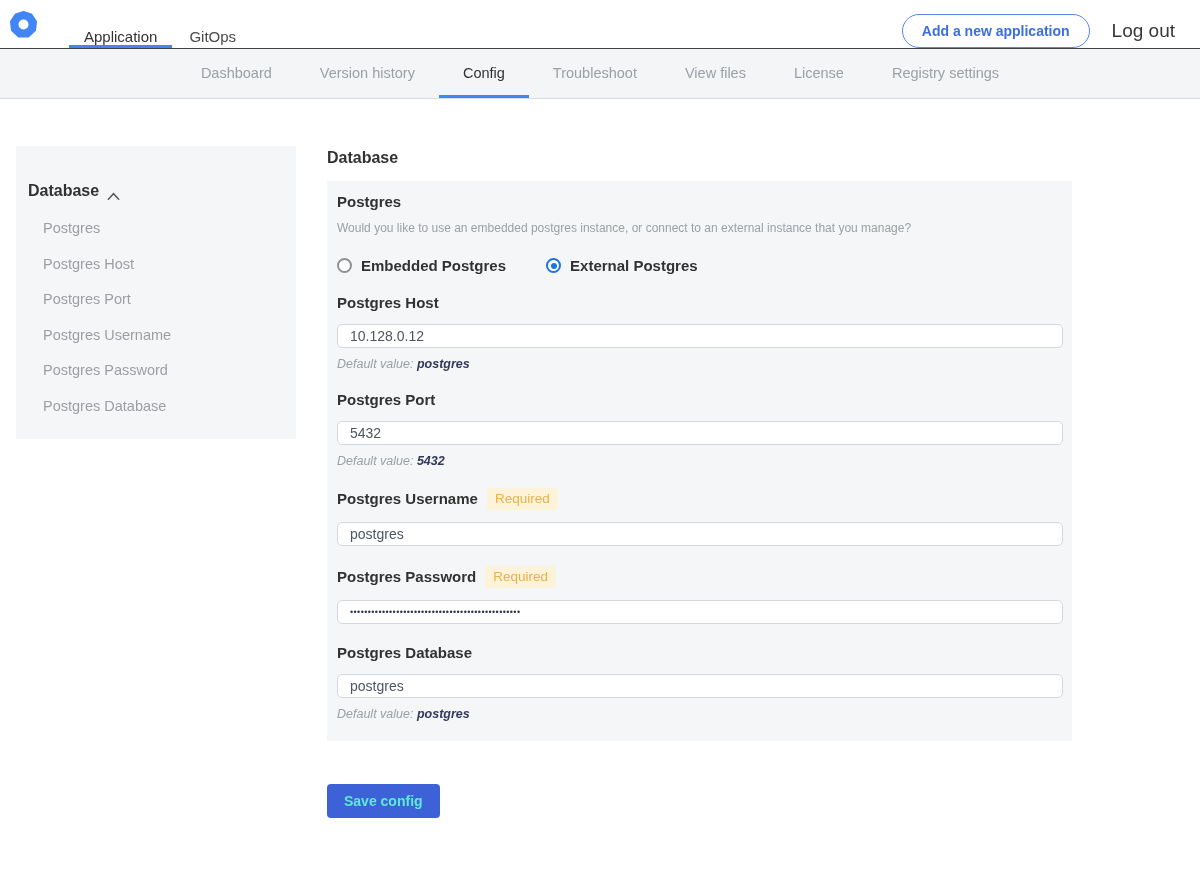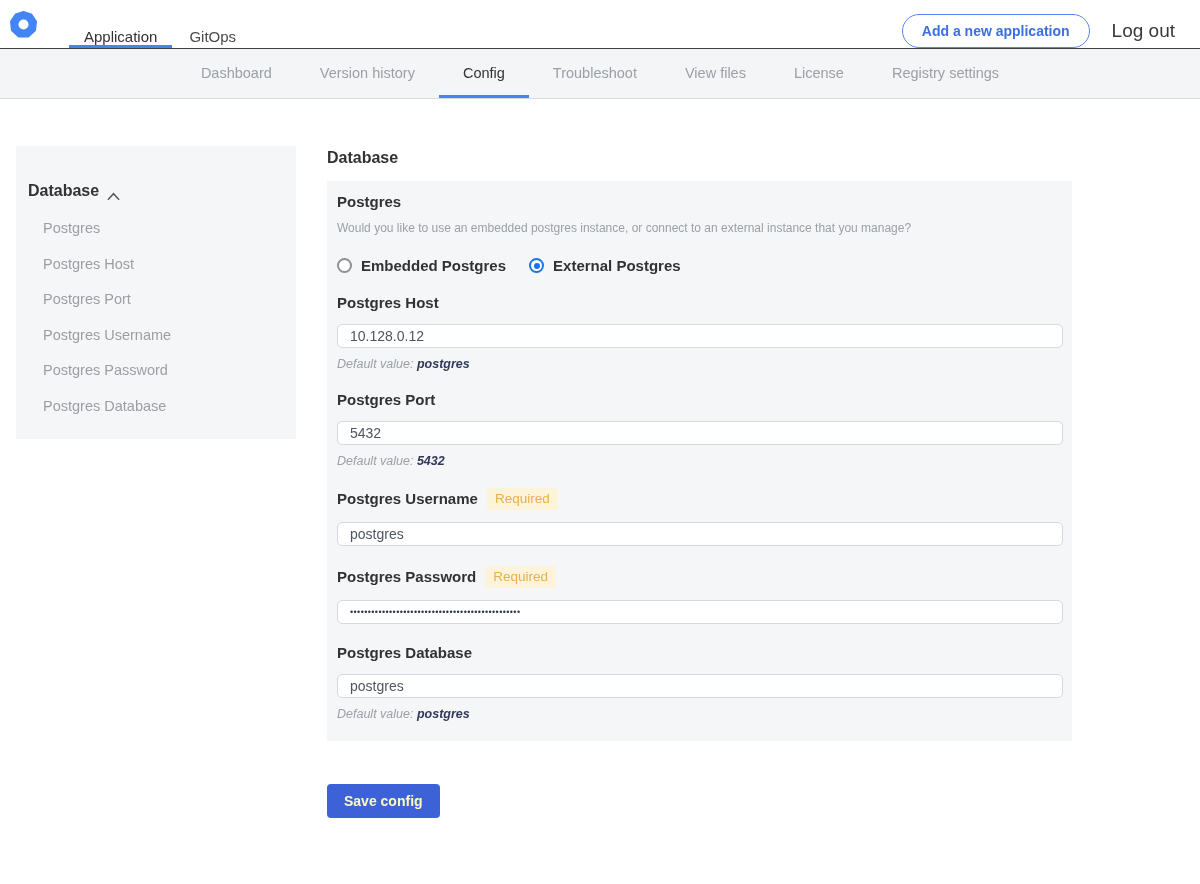--- a/index.html
+++ b/index.html
@@ -49,42 +49,42 @@
   .sidebar-list{list-style:none;padding-left:15px;}
   .sidebar-list li{margin-top:21px;font-size:14.5px;color:#9c9ea3;line-height:1;cursor:pointer;}
 
   .main{margin-left:31px;width:745px;}
   .main-title{font-size:16px;font-weight:bold;margin:3px 0 0 0;line-height:18px;}
 
   .panel{background:var(--panel-bg);margin-top:14px;padding:12px 10px 20px 10px;}
   .group-label{font-size:15px;font-weight:bold;line-height:18px;}
   .group-help{margin-top:8px;font-size:12px;color:#9ba0a6;line-height:19px;}
 
-  .radio-row{display:flex;align-items:center;gap:23px;margin-top:19px;}
+  .radio-row{display:flex;align-items:center;gap:40px;margin-top:19px;}
   .radio-opt{display:flex;align-items:center;gap:9px;cursor:pointer;}
   .radio-circle{width:15px;height:15px;border-radius:50%;border:2px solid #8d9094;
     background:#fff;flex:0 0 auto;position:relative;}
   .radio-opt.checked .radio-circle{border-color:#1a73e8;}
   .radio-opt.checked .radio-circle::after{content:"";position:absolute;inset:2.5px;
     border-radius:50%;background:#1a73e8;}
   .radio-label{font-size:15px;font-weight:bold;color:var(--text-dark);}
 
   .field-label-row{display:flex;align-items:center;gap:9px;margin-top:20px;}
   .field-label{font-size:15px;font-weight:bold;line-height:18px;}
   .required-badge{background:var(--required-bg);color:var(--required-text);
     font-size:13.5px;padding:3px 8px;border-radius:3px;line-height:1.2;}
   .text-input{display:block;width:726px;height:24px;margin-top:12px;border:1px solid var(--input-border);
     border-radius:5px;background:#fff;padding:0 12px;font-size:14px;color:#4e5560;
     font-family:inherit;outline:none;}
   .text-input.pw{font-size:9px;letter-spacing:0.4px;color:#33394a;}
   .default-row{margin-top:9px;font-size:12.5px;color:#9ba0a6;font-style:italic;}
   .default-row b{color:var(--navy);font-weight:bold;}
 
   .save-row{margin-top:43px;}
-  .save-btn{background:var(--button-blue);color:#fef9c3;font-weight:bold;font-size:14px;
+  .save-btn{background:var(--button-blue);color:#5eead4;font-weight:bold;font-size:14px;
     border:0;border-radius:4px;padding:9px 17px;cursor:pointer;font-family:inherit;}
 </style>
 </head>
 <body>
 
 <header class="topbar">
   <span class="logo">
     <svg viewBox="0 0 28 28" width="27" height="27">
       <polygon points="14,1 22,3.5 27,11 26,20 19,26.5 9,26.5 2,20 1,11 6,3.5" fill="#4285f4" stroke="#4285f4" stroke-width="2" stroke-linejoin="round"></polygon>
       <circle cx="14" cy="14" r="5.2" fill="#ffffff"></circle>

